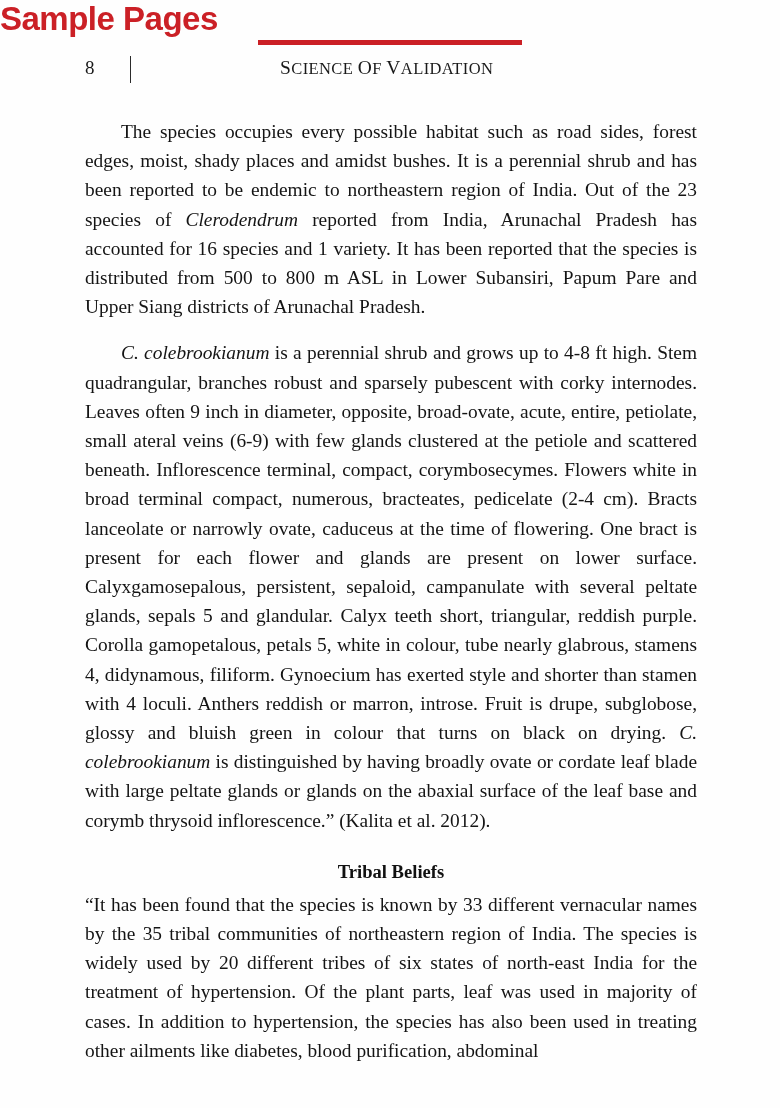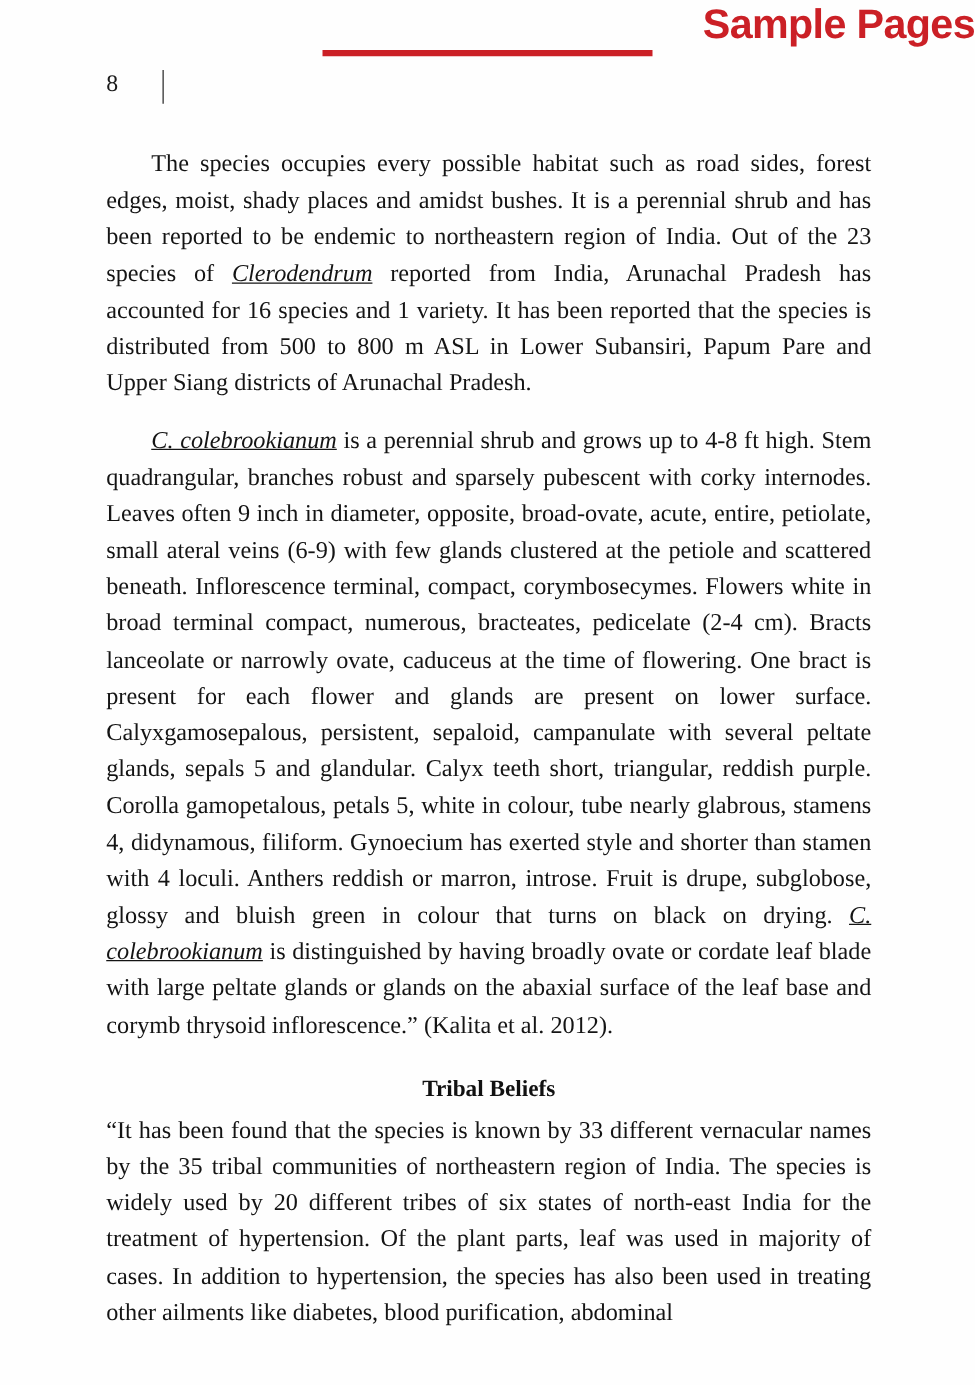--- a/index.html
+++ b/index.html
@@ -21,21 +21,21 @@
     height: 1108px;
     background: #fefefe;
   }
 
   
   .watermark {
     position: absolute;
     top: 0;
     left: 0;
     width: 780px;
-    text-align: right;
+    text-align: left;
     padding-top: 2px;
   }
   .watermark-text {
     display: inline-block;
     font-family: "Liberation Sans", "DejaVu Sans", sans-serif;
     font-weight: bold;
     font-size: 33px;
     letter-spacing: -0.5px;
     color: #CB2026;
     line-height: 1.05;
@@ -118,36 +118,36 @@
     padding-bottom: 5px;
     font-size: 18.6px;
     line-height: 26px;
     font-weight: bold;
     text-align: center;
     color: #111111;
   }
 
   i, em {
     font-style: italic;
-    text-decoration: underline;
   }
 </style>
 </head>
 <body>
 
 <div class="page">
 
   <div class="watermark">
     <div class="watermark-text">Sample Pages</div>
     <div class="watermark-rule"></div>
   </div>
 
   <div class="running-head">
     <span class="folio">8</span>
     <span class="folio-divider"></span>
+    <span class="running-title"><span class="cap">S</span><span>CIENCE</span><span> </span><span class="cap">O</span><span>F</span><span> </span><span class="cap">V</span><span>ALIDATION</span></span>
   </div>
 
   <div class="column">
 
 
     <p class="para indent gap">The species occupies every possible habitat such as road sides, forest edges, moist, shady places and amidst bushes. It is a perennial shrub and has been reported to be endemic to northeastern region of India. Out of the 23 species of <i>Clerodendrum</i> reported from India, Arunachal Pradesh has accounted for 16 species and 1 variety. It has been reported that the species is distributed from 500 to 800 m ASL in Lower Subansiri, Papum Pare and Upper Siang districts of Arunachal Pradesh.</p>
 
     <p class="para indent gap last-flush"><i>C. colebrookianum</i> is a perennial shrub and grows up to 4-8 ft high. Stem quadrangular, branches robust and sparsely pubescent with corky internodes. Leaves often 9 inch in diameter, opposite, broad-ovate, acute, entire, petiolate, small ateral veins (6-9) with few glands clustered at the petiole and scattered beneath. Inflorescence terminal, compact, corymbosecymes. Flowers white in broad terminal compact, numerous, bracteates, pedicelate (2-4 cm). Bracts lanceolate or narrowly ovate, caduceus at the time of flowering. One bract is present for each flower and glands are present on lower surface. Calyxgamosepalous, persistent, sepaloid, campanulate with several peltate glands, sepals 5 and glandular. Calyx teeth short, triangular, reddish purple. Corolla gamopetalous, petals 5, white in colour, tube nearly glabrous, stamens 4, didynamous, filiform. Gynoecium has exerted style and shorter than stamen with 4 loculi. Anthers reddish or marron, introse. Fruit is drupe, subglobose, glossy and bluish green in colour that turns on black on drying. <i>C. colebrookianum</i> is distinguished by having broadly ovate or cordate leaf blade with large peltate glands or glands on the abaxial surface of the leaf base and corymb thrysoid inflorescence.” (Kalita et al. 2012).</p>
 
     <h2 class="subhead">Tribal Beliefs</h2>

